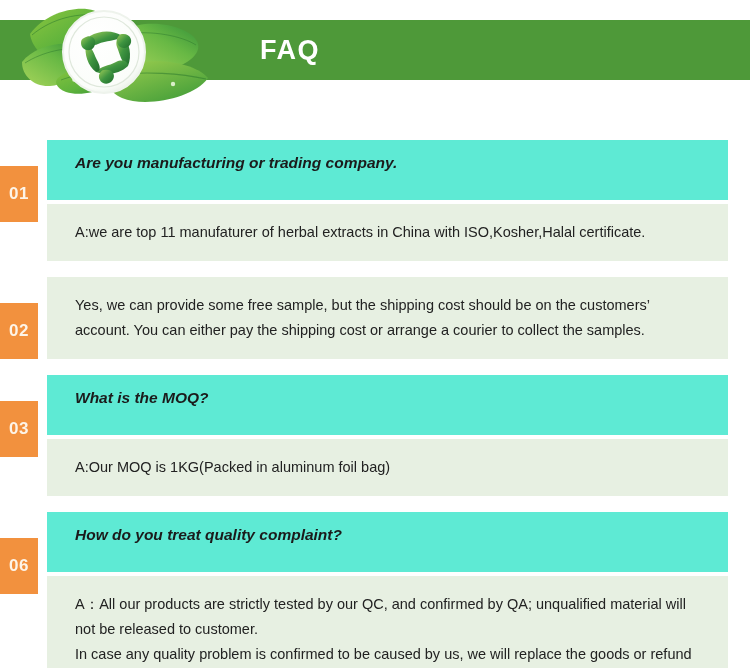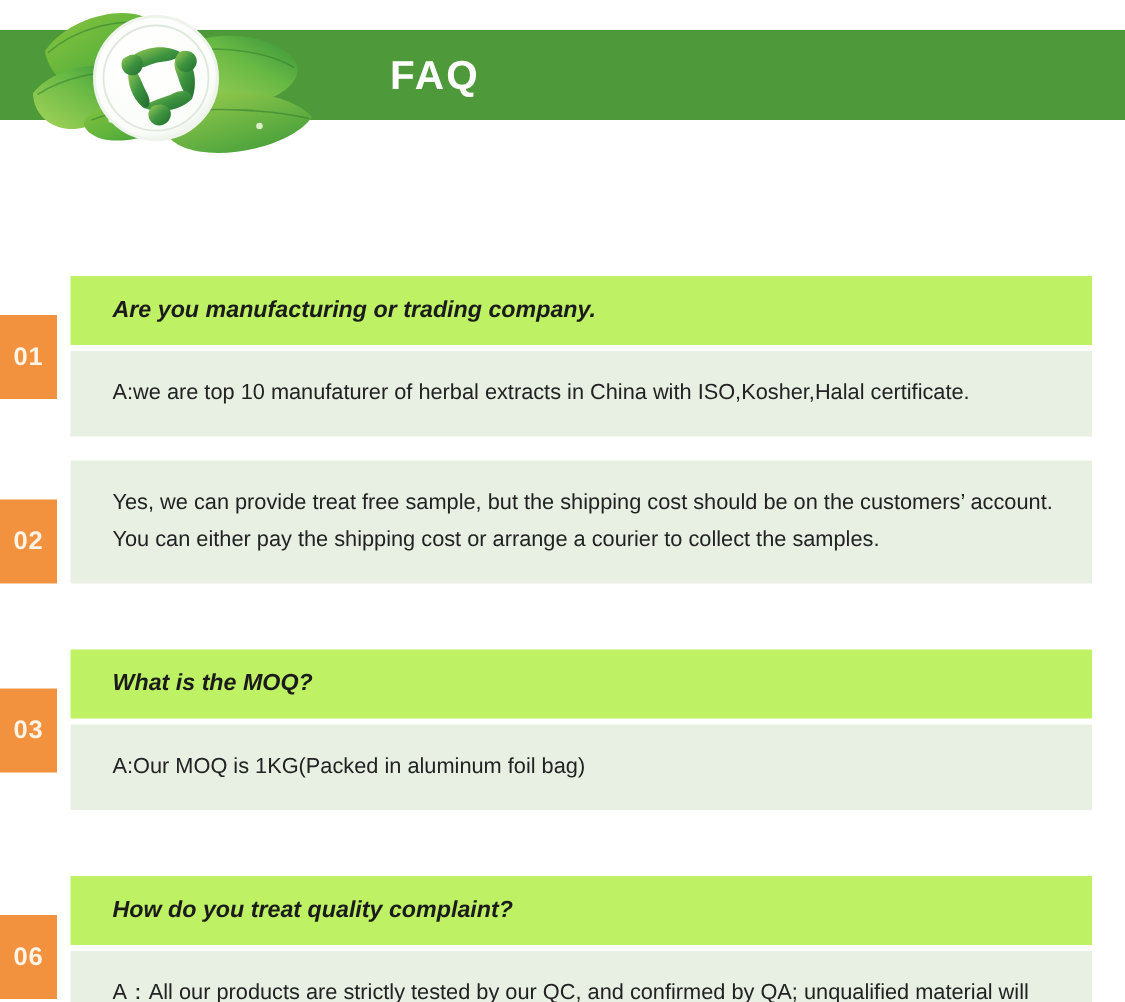--- a/index.html
+++ b/index.html
@@ -77,28 +77,27 @@
     background: #F2913E;
     color: #FDF4E8;
     font-size: 17px;
     font-weight: bold;
     display: flex;
     align-items: center;
     justify-content: center;
     letter-spacing: 0.5px;
   }
   .faq-question {
-    background: #bef264;
-    padding: 13px 0 13px 28px;
+    background: #5eead4;
+    padding: 13px 0 27px 28px;
     font-size: 15.5px;
     font-weight: bold;
     font-style: italic;
     color: #1b1b1b;
     line-height: 20px;
-    margin-top: 44px;
   }
   .faq-answer {
     background: #E7F0E2;
     margin-top: 4px;
     padding: 16px 20px 16px 28px;
     font-size: 14.5px;
     color: #222222;
     line-height: 25px;
     white-space: pre-line;
   }
@@ -176,26 +175,26 @@
     </div>
 
     <div class="header-title">FAQ</div>
   </div>
 
   <div class="faq-list">
 
     <div class="faq-item">
       <div class="faq-badge">01</div>
       <div class="faq-question">Are you manufacturing or trading company.</div>
-      <div class="faq-answer">A:we are top 10 manufaturer of herbal extracts in China with ISO,Kosher,Halal certificate.</div>
+      <div class="faq-answer">A:we are top 11 manufaturer of herbal extracts in China with ISO,Kosher,Halal certificate.</div>
     </div>
 
     <div class="faq-item">
       <div class="faq-badge">02</div>
-      <div class="faq-answer">Yes, we can provide treat free sample, but the shipping cost should be on the customers’ account. You can either pay the shipping cost or arrange a courier to collect the samples.</div>
+      <div class="faq-answer">Yes, we can provide some free sample, but the shipping cost should be on the customers’ account. You can either pay the shipping cost or arrange a courier to collect the samples.</div>
     </div>
 
     <div class="faq-item">
       <div class="faq-badge">03</div>
       <div class="faq-question">What is the MOQ?</div>
       <div class="faq-answer">A:Our MOQ is 1KG(Packed in aluminum foil bag)</div>
     </div>
 
     <div class="faq-item">
       <div class="faq-badge">06</div>

